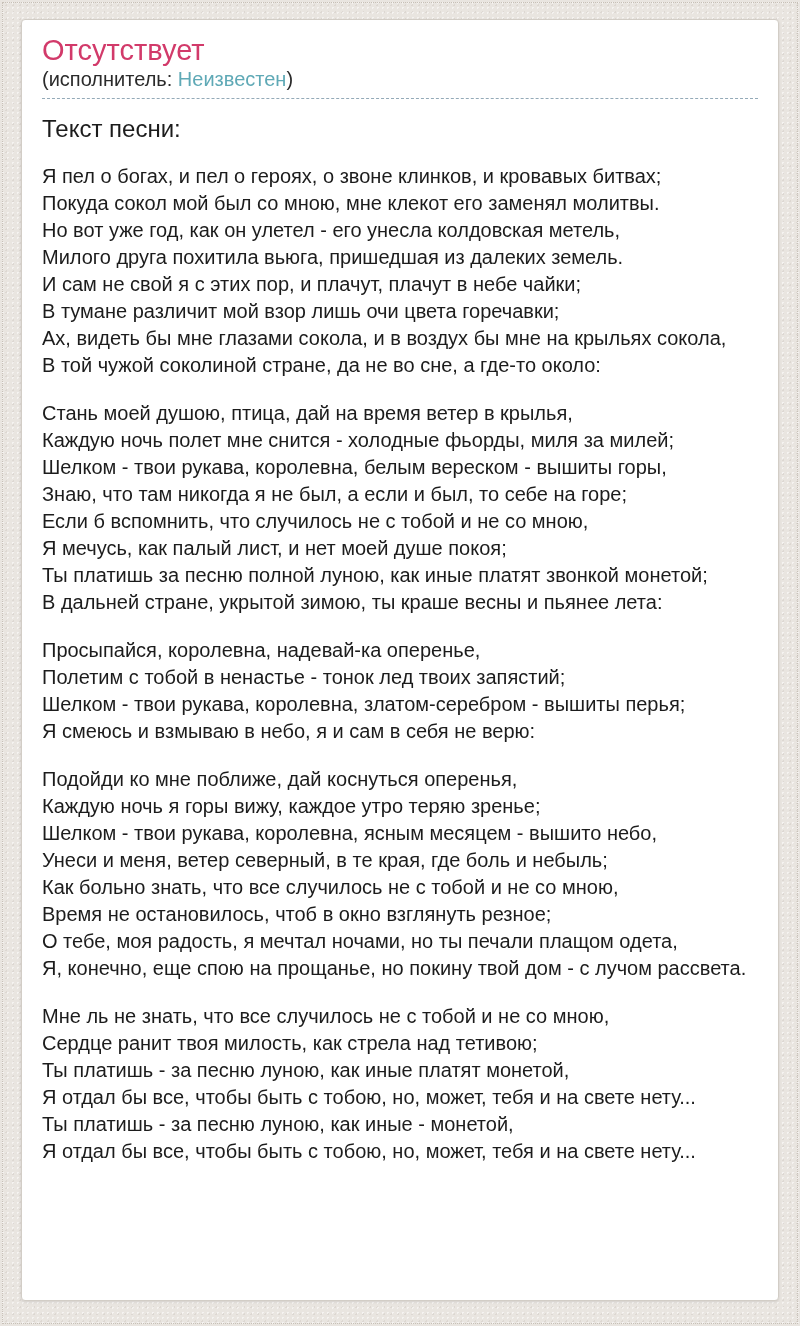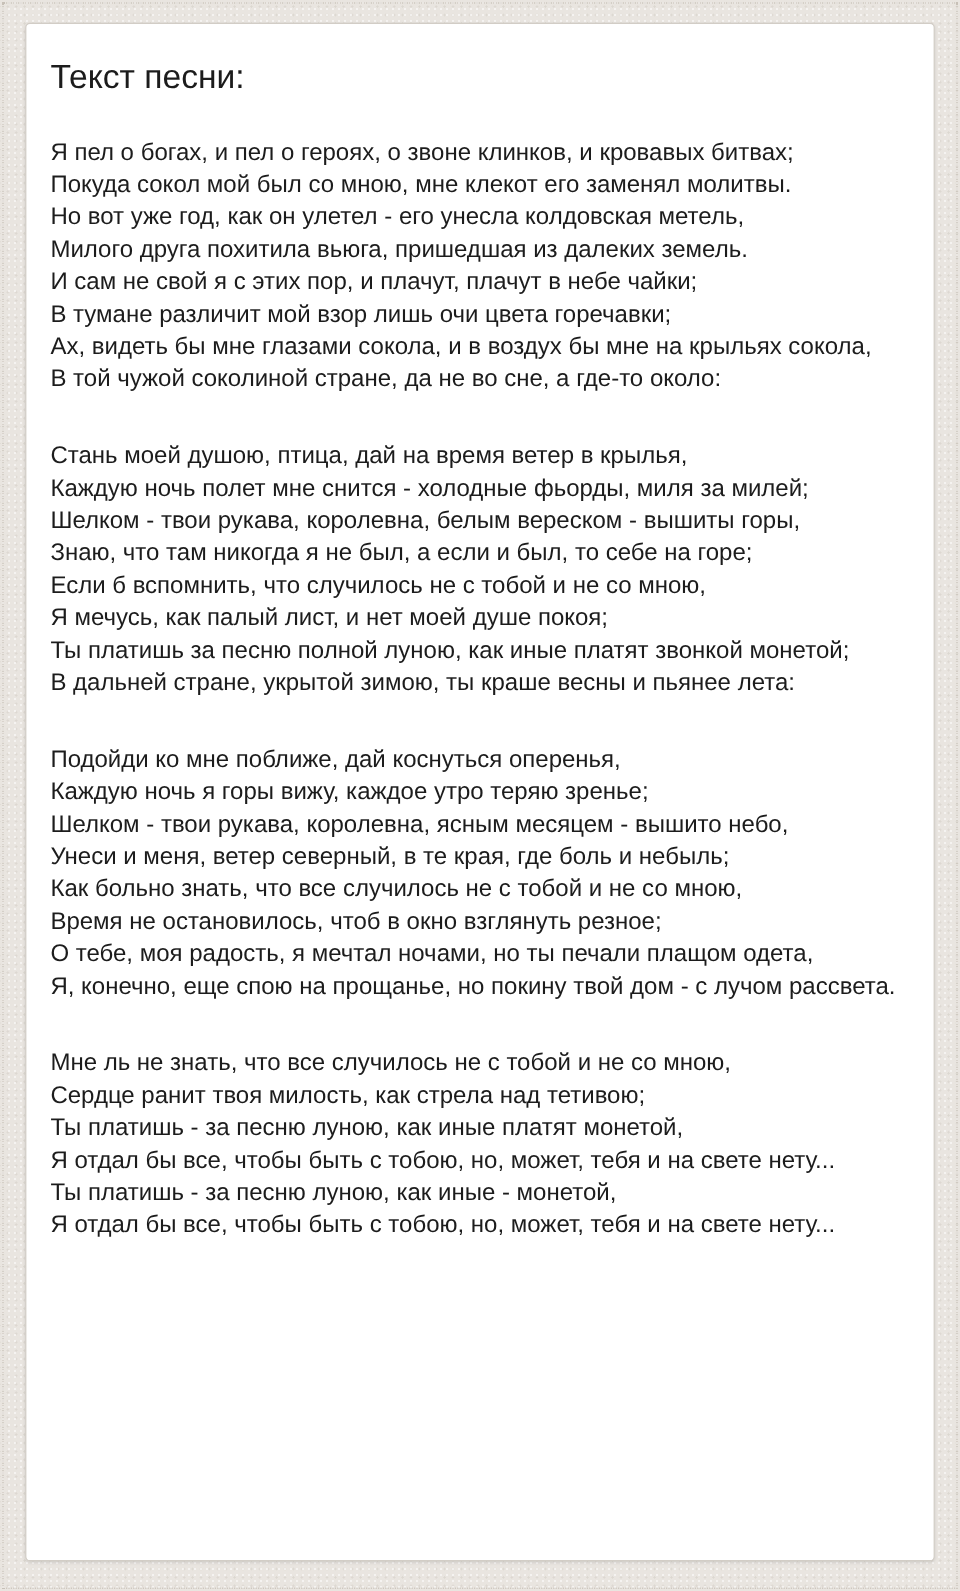--- a/index.html
+++ b/index.html
@@ -56,44 +56,49 @@
     line-height: 23px;
     color: #2b2b2b;
     margin-top: 1px;
   }
   .artist-link {
     color: #5fa9b6;
     text-decoration: none;
     cursor: pointer;
   }
   .lyrics-label {
-    font-size: 28px;
+    font-size: 24px;
     line-height: 27px;
     color: #1c1c1c;
     margin: 16px 0 0 0;
   }
   .lyrics {
     font-size: 20px;
     line-height: 27px;
     color: #1c1c1c;
   }
   .lyrics p {
-    margin: 37px 0 0 0;
+    margin: 21px 0 0 0;
   }
 </style>
 </head>
 <body>
 
 <div class="page-frame"></div>
 
 <div class="card">
 
+  <div class="song-header">
+    <a class="song-title">Отсутствует</a>
+    <div class="artist-line"><span>(исполнитель: </span><a class="artist-link">Неизвестен</a><span>)</span></div>
+  </div>
 
   <p class="lyrics-label">Текст песни:</p>
 
   <div class="lyrics">
       <p>Я пел о богах, и пел о героях, о звоне клинков, и кровавых битвах;<br>Покуда сокол мой был со мною, мне клекот его заменял молитвы.<br>Но вот уже год, как он улетел - его унесла колдовская метель,<br>Милого друга похитила вьюга, пришедшая из далеких земель.<br>И сам не свой я с этих пор, и плачут, плачут в небе чайки;<br>В тумане различит мой взор лишь очи цвета горечавки;<br>Ах, видеть бы мне глазами сокола, и в воздух бы мне на крыльях сокола,<br>В той чужой соколиной стране, да не во сне, а где-то около:</p>
       <p>Стань моей душою, птица, дай на время ветер в крылья,<br>Каждую ночь полет мне снится - холодные фьорды, миля за милей;<br>Шелком - твои рукава, королевна, белым вереском - вышиты горы,<br>Знаю, что там никогда я не был, а если и был, то себе на горе;<br>Если б вспомнить, что случилось не с тобой и не со мною,<br>Я мечусь, как палый лист, и нет моей душе покоя;<br>Ты платишь за песню полной луною, как иные платят звонкой монетой;<br>В дальней стране, укрытой зимою, ты краше весны и пьянее лета:</p>
+      <p>Просыпайся, королевна, надевай-ка оперенье,<br>Полетим с тобой в ненастье - тонок лед твоих запястий;<br>Шелком - твои рукава, королевна, златом-серебром - вышиты перья;<br>Я смеюсь и взмываю в небо, я и сам в себя не верю:</p>
       <p>Подойди ко мне поближе, дай коснуться оперенья,<br>Каждую ночь я горы вижу, каждое утро теряю зренье;<br>Шелком - твои рукава, королевна, ясным месяцем - вышито небо,<br>Унеси и меня, ветер северный, в те края, где боль и небыль;<br>Как больно знать, что все случилось не с тобой и не со мною,<br>Время не остановилось, чтоб в окно взглянуть резное;<br>О тебе, моя радость, я мечтал ночами, но ты печали плащом одета,<br>Я, конечно, еще спою на прощанье, но покину твой дом - с лучом рассвета.</p>
       <p>Мне ль не знать, что все случилось не с тобой и не со мною,<br>Сердце ранит твоя милость, как стрела над тетивою;<br>Ты платишь - за песню луною, как иные платят монетой,<br>Я отдал бы все, чтобы быть с тобою, но, может, тебя и на свете нету...<br>Ты платишь - за песню луною, как иные - монетой,<br>Я отдал бы все, чтобы быть с тобою, но, может, тебя и на свете нету...</p>
     </div>
 
 </div>
 
 </body></html>

